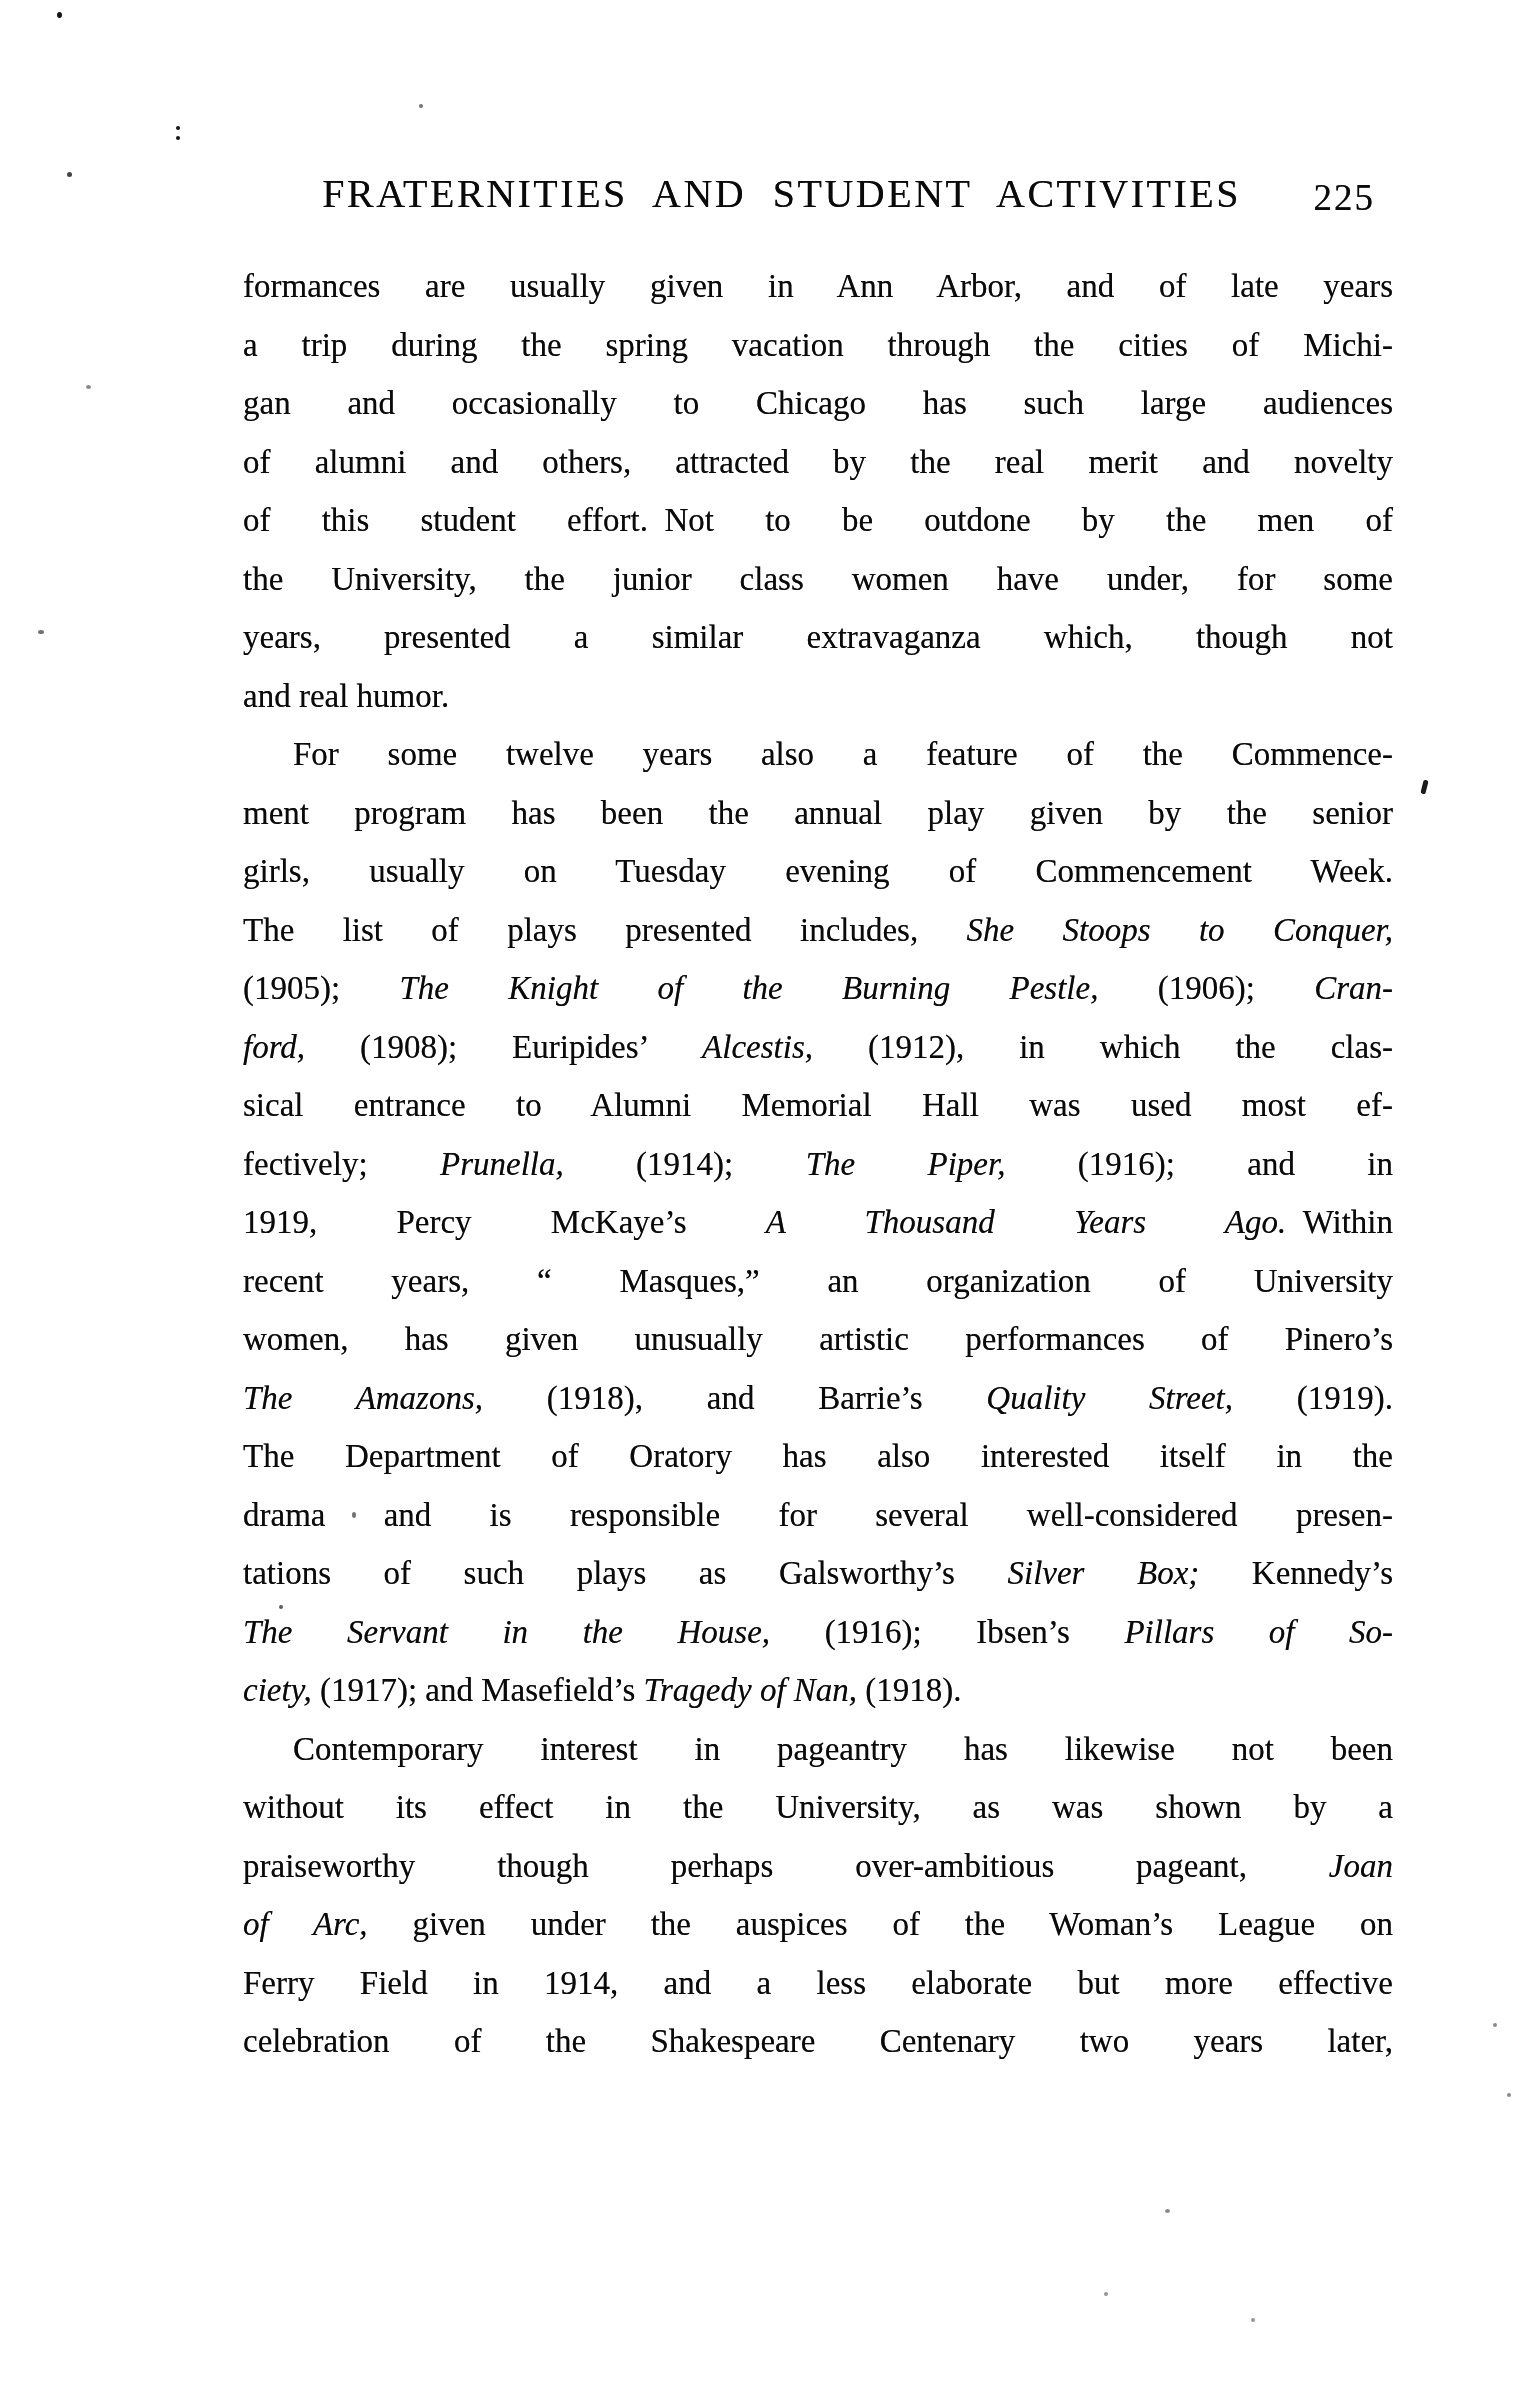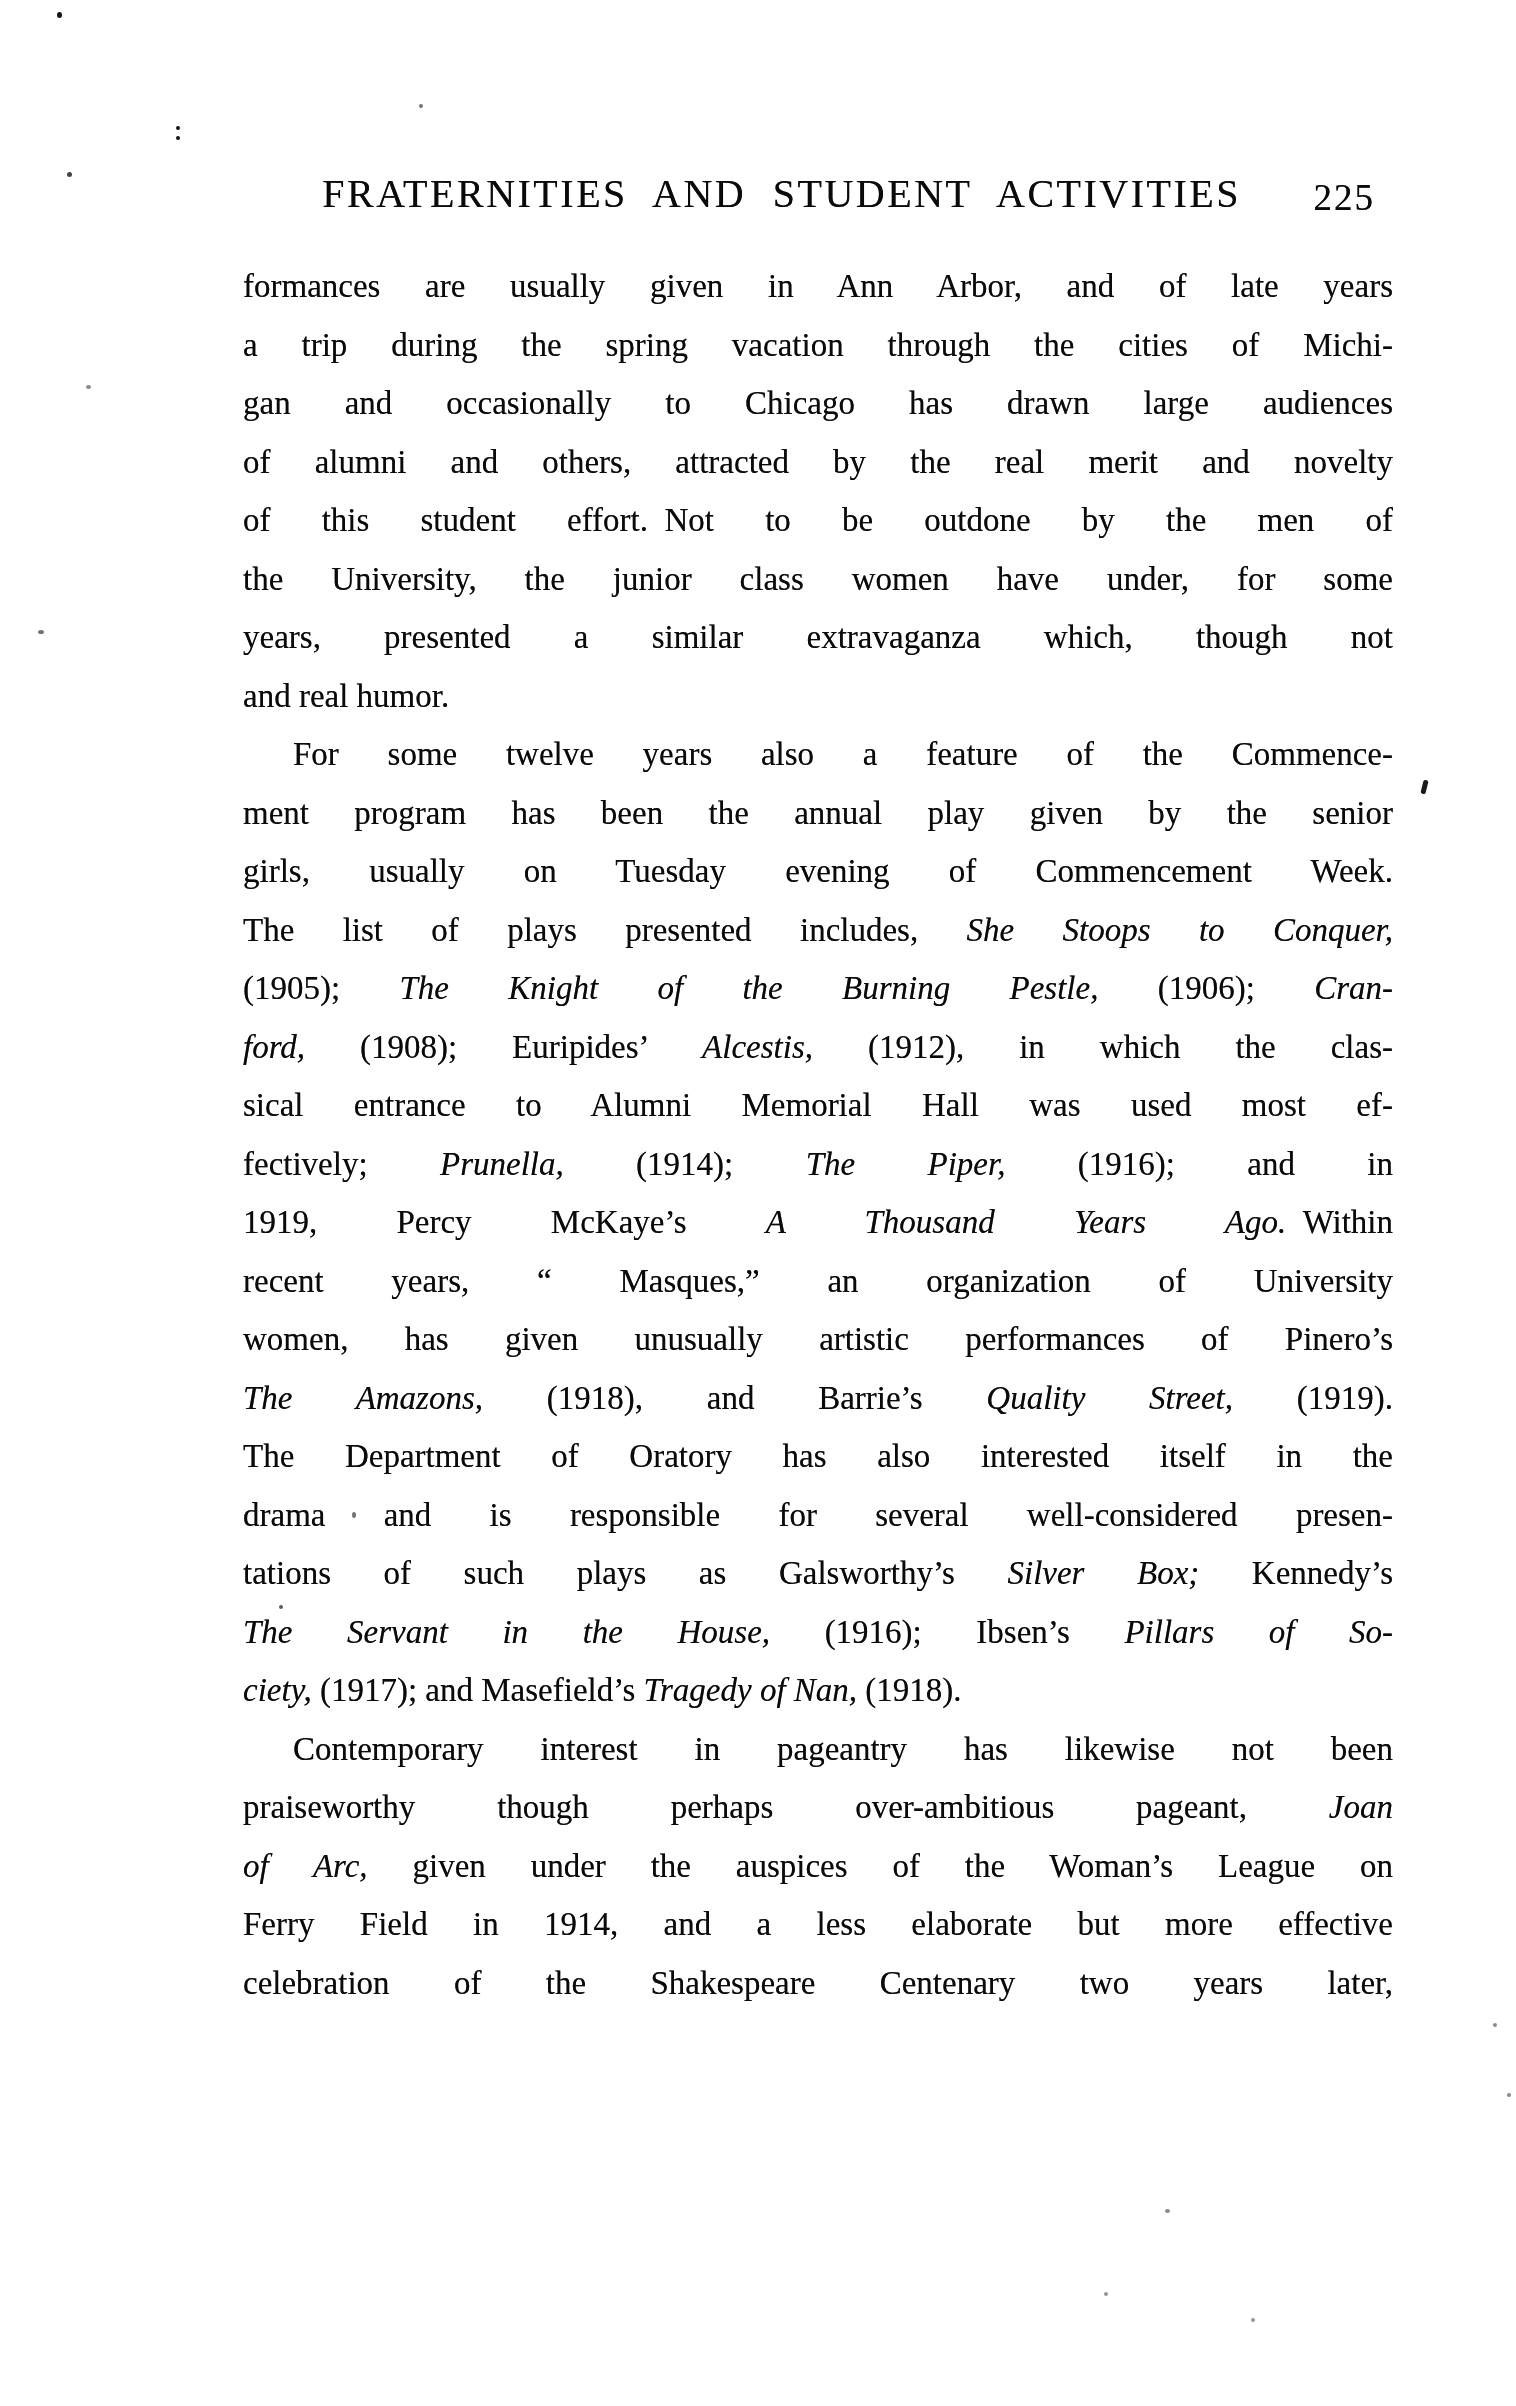--- a/index.html
+++ b/index.html
@@ -89,21 +89,21 @@
 <div class="page">
 
   <div class="running-head">
     <div class="head-title">FRATERNITIES AND STUDENT ACTIVITIES</div>
     <div class="folio">225</div>
   </div>
 
   <div class="text-column">
       <div class="line"><span>formances are usually given in Ann Arbor, and of late years</span></div>
       <div class="line"><span>a trip during the spring vacation through the cities of Michi-</span></div>
-      <div class="line"><span>gan and occasionally to Chicago has drawn large audiences</span></div>
+      <div class="line"><span>gan and occasionally to Chicago has such large audiences</span></div>
       <div class="line"><span>of alumni and others, attracted by the real merit and novelty</span></div>
       <div class="line"><span>of this student effort. Not to be outdone by the men of</span></div>
       <div class="line"><span>the University, the junior class women have under, for some</span></div>
       <div class="line"><span>years, presented a similar extravaganza which, though not</span></div>
       <div class="line noJust"><span>and real humor.</span></div>
       <div class="line indent"><span>For some twelve years also a feature of the Commence-</span></div>
       <div class="line"><span>ment program has been the annual play given by the senior</span></div>
       <div class="line"><span>girls, usually on Tuesday evening of Commencement Week.</span></div>
       <div class="line"><span>The list of plays presented includes, </span><i>She Stoops to Conquer,</i></div>
       <div class="line"><span>(1905); </span><i>The Knight of the Burning Pestle,</i><span> (1906); </span><i>Cran-</i></div>
@@ -113,20 +113,21 @@
       <div class="line"><span>1919, Percy McKaye’s </span><i>A Thousand Years Ago.</i><span> Within</span></div>
       <div class="line"><span>recent years, “ Masques,” an organization of University</span></div>
       <div class="line"><span>women, has given unusually artistic performances of Pinero’s</span></div>
       <div class="line"><i>The Amazons,</i><span> (1918), and Barrie’s </span><i>Quality Street,</i><span> (1919).</span></div>
       <div class="line"><span>The Department of Oratory has also interested itself in the</span></div>
       <div class="line"><span>drama and is responsible for several well-considered presen-</span></div>
       <div class="line"><span>tations of such plays as Galsworthy’s </span><i>Silver Box;</i><span> Kennedy’s</span></div>
       <div class="line"><i>The Servant in the House,</i><span> (1916); Ibsen’s </span><i>Pillars of So-</i></div>
       <div class="line noJust"><i>ciety,</i><span> (1917); and Masefield’s </span><i>Tragedy of Nan,</i><span> (1918).</span></div>
       <div class="line indent"><span>Contemporary interest in pageantry has likewise not been</span></div>
+      <div class="line"><span>without its effect in the University, as was shown by a</span></div>
       <div class="line"><span>praiseworthy though perhaps over-ambitious pageant, </span><i>Joan</i></div>
       <div class="line"><i>of Arc,</i><span> given under the auspices of the Woman’s League on</span></div>
       <div class="line"><span>Ferry Field in 1914, and a less elaborate but more effective</span></div>
       <div class="line"><span>celebration of the Shakespeare Centenary two years later,</span></div>
     </div>
 
   <div class="speck" style="left:57px;  top:12px;   width:5px; height:6px;"></div>
   <div class="speck" style="left:176px; top:126px;  width:4px; height:4px;"></div>
   <div class="speck" style="left:176px; top:136px;  width:4px; height:4px;"></div>
   <div class="speck" style="left:67px;  top:172px;  width:5px; height:5px; opacity:.8;"></div>

